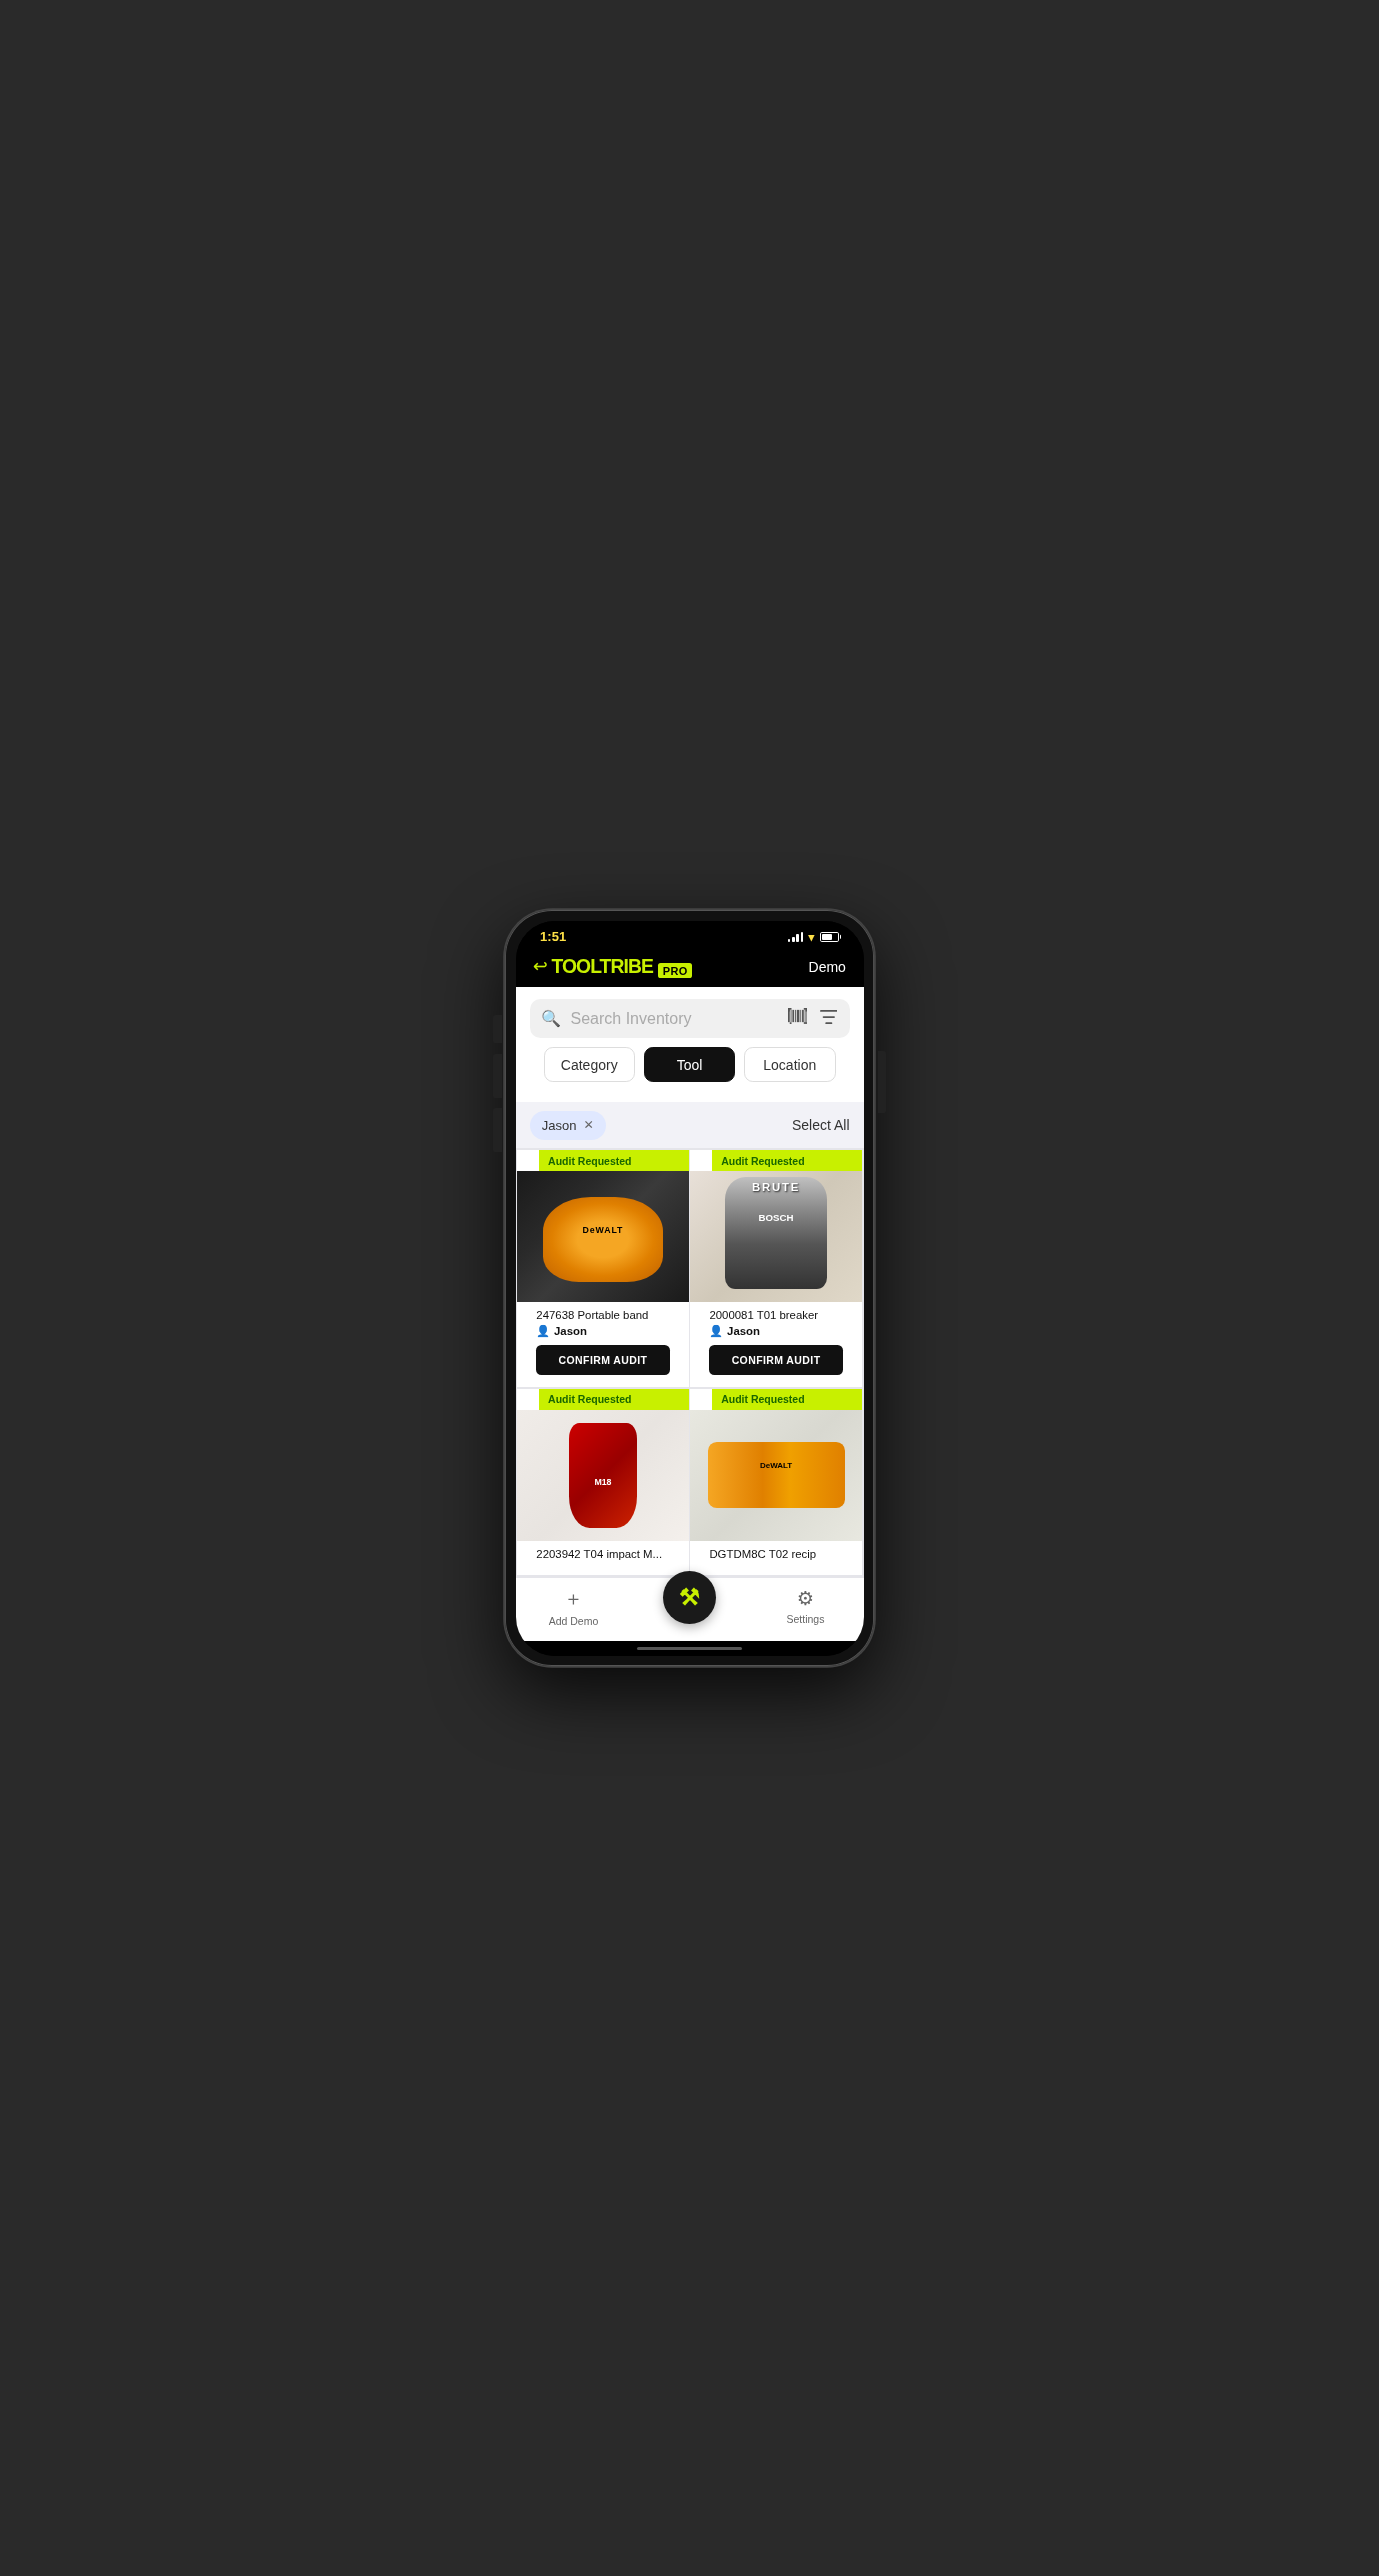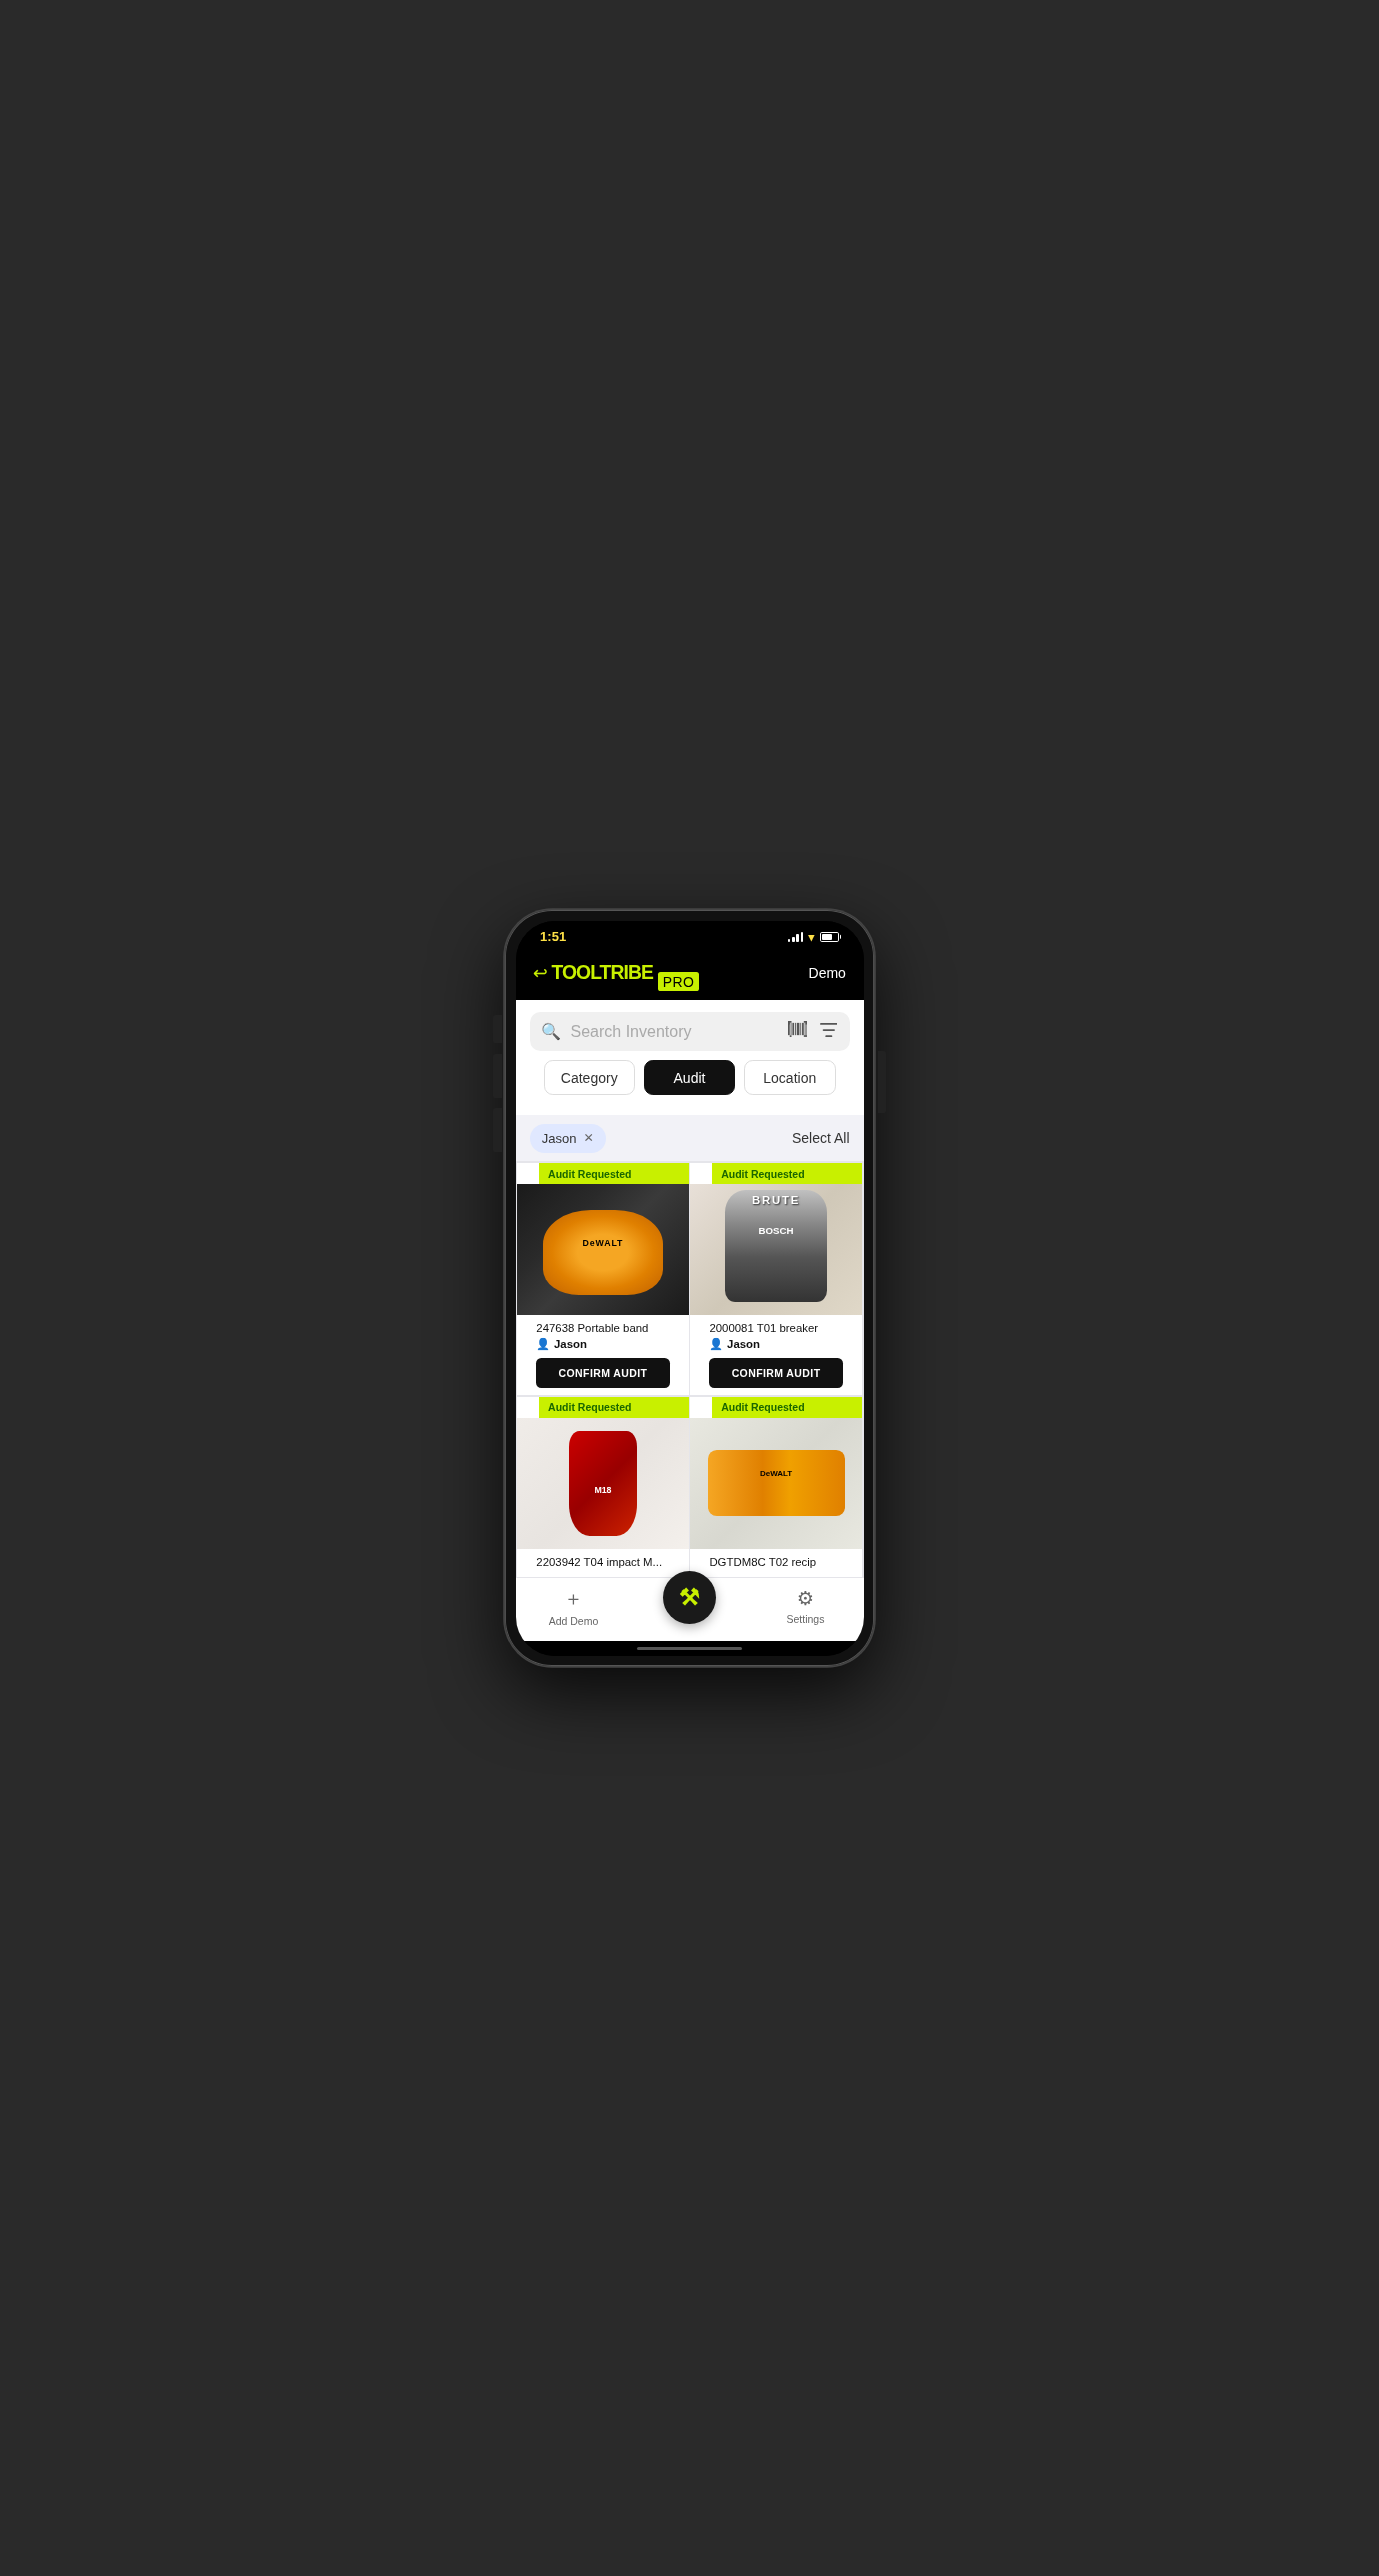--- a/index.html
+++ b/index.html
@@ -138,28 +138,28 @@
 
     .logo-arrow {
       color: #c8f000;
       font-size: 17.6px;
       margin-right: 1.8px;
     }
 
     .pro-badge {
       background: #c8f000;
       color: #000;
-      font-size: 14px;
-      font-weight: 400;
+      font-size: 11px;
+      font-weight: 700;
       padding: 1.8px 4.4px;
       border-radius: 2.6px;
       margin-left: 3.5px;
       letter-spacing: 0.4px;
       align-self: flex-start;
-      margin-top: 17px;
+      margin-top: 8px;
     }
 
     .demo-text {
       color: #fff;
       font-size: 14px;
     }
 
     
     .app-content {
       flex: 1;
@@ -633,21 +633,21 @@
               </svg>
             </span>
           </div>
         </div>
 
         <div class="filter-tabs">
           <button class="filter-tab">
             <span>Category</span>
           </button>
           <button class="filter-tab active">
-            <span>Audit</span>
+            <span>Tool</span>
           </button>
           <button class="filter-tab">
             <span>Location</span>
           </button>
         </div>
       </div>
 
       <div class="filter-tags">
         <div class="filter-tag">
           <span>Jason</span>

